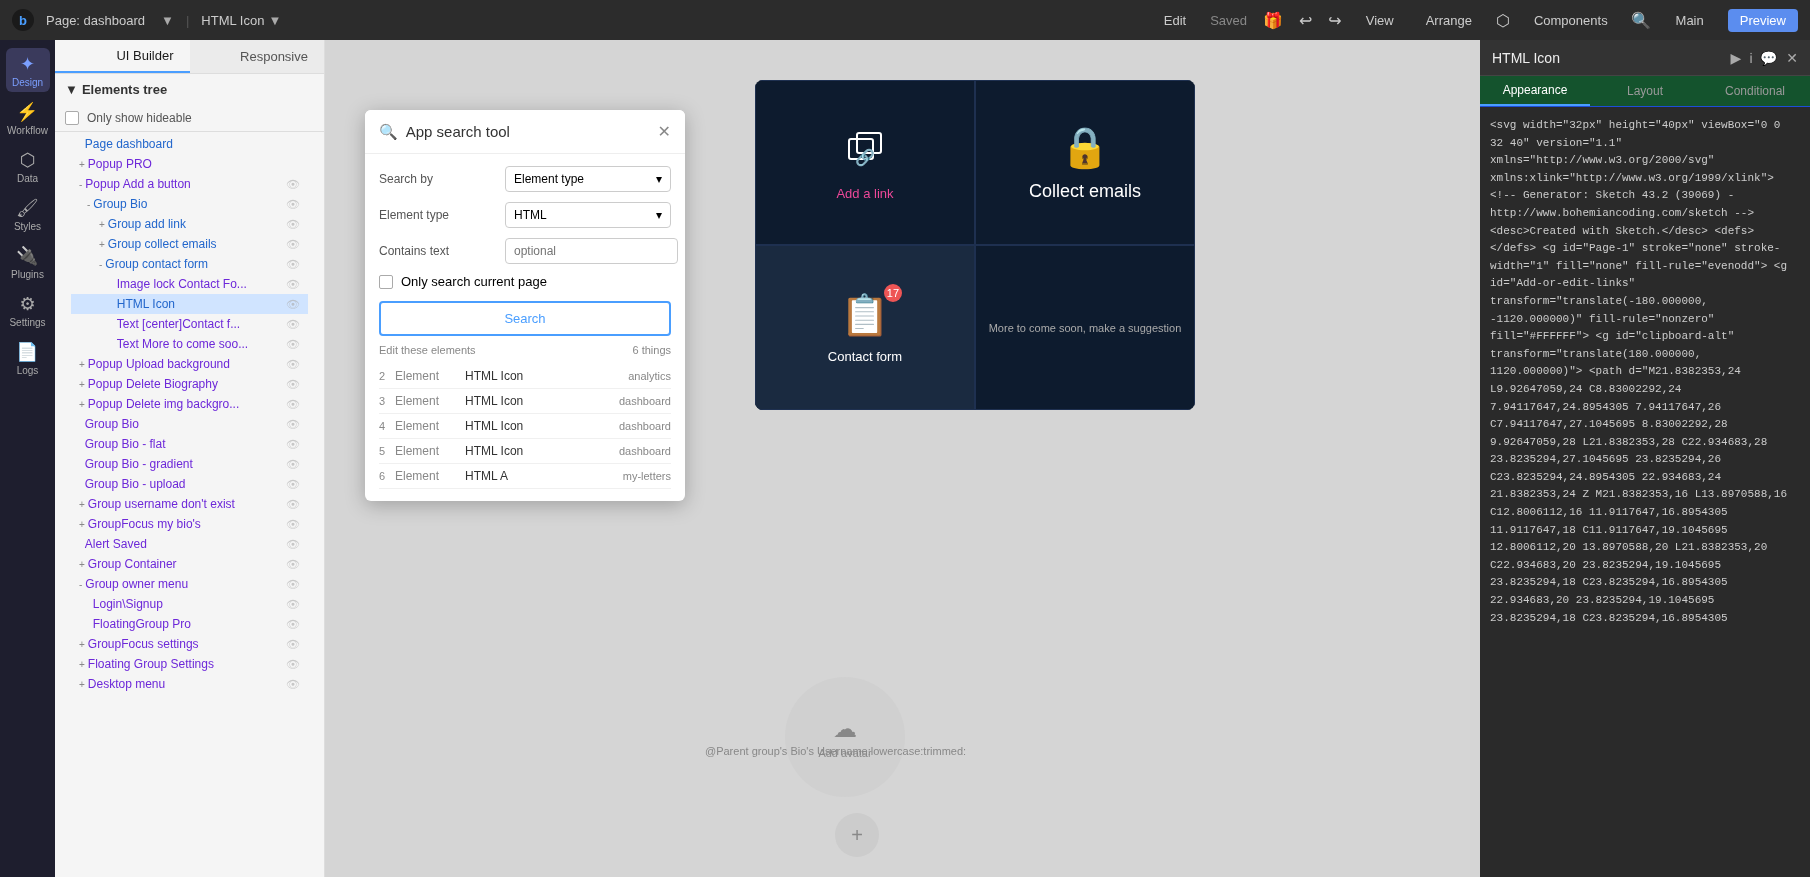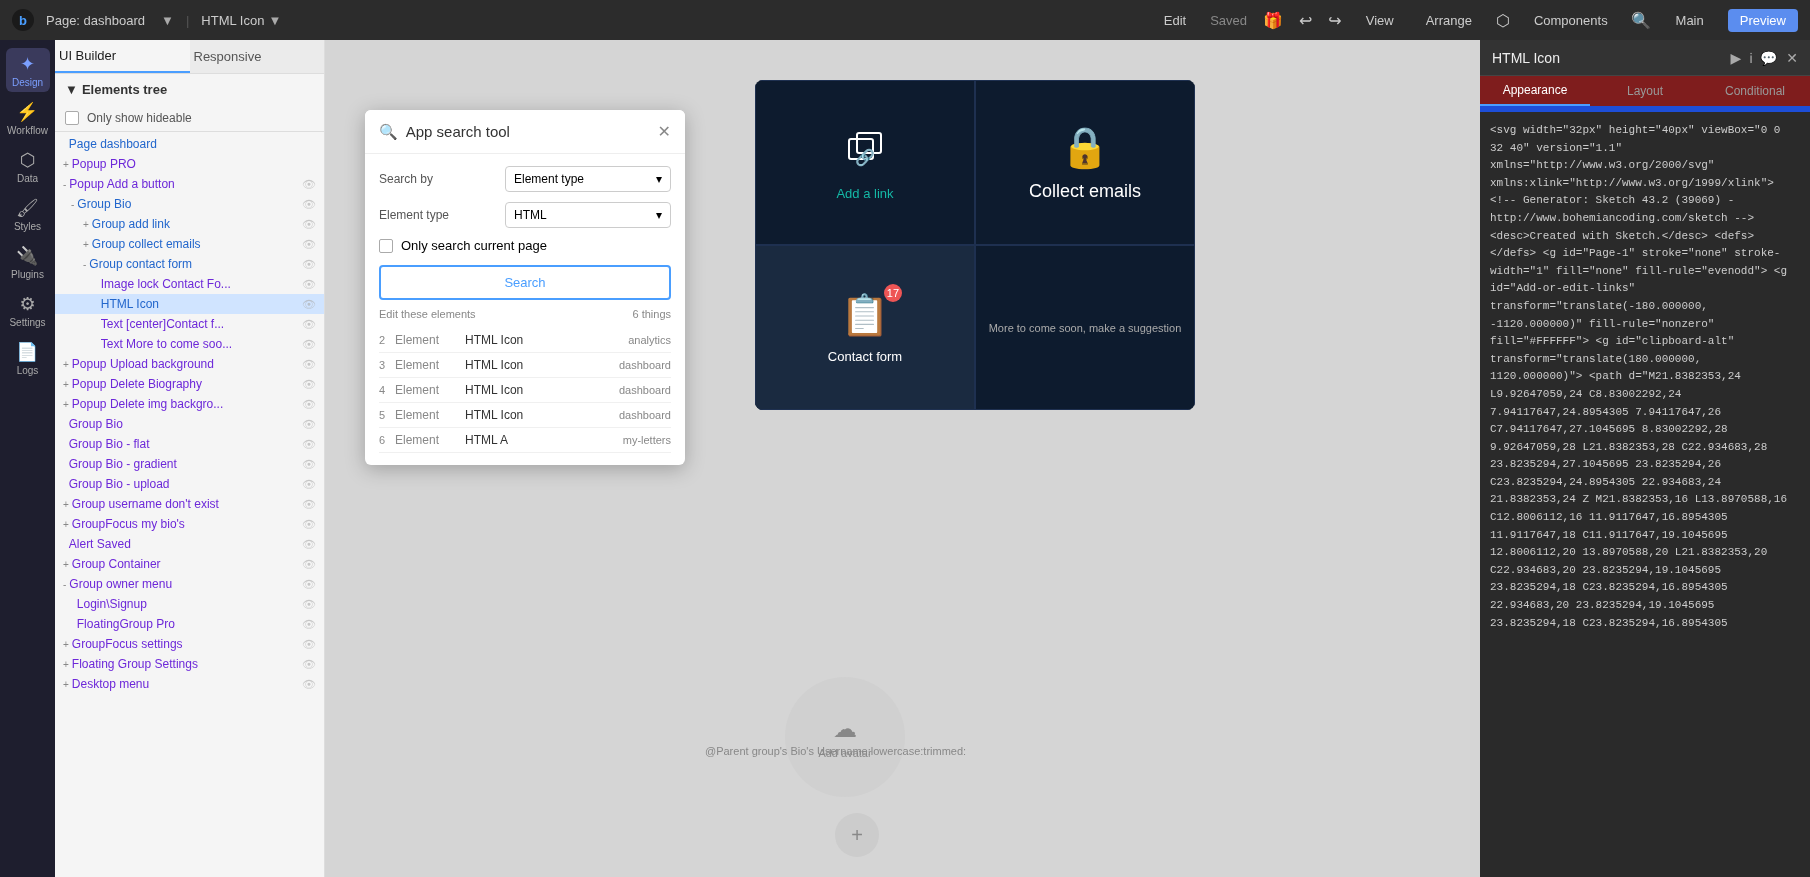--- a/index.html
+++ b/index.html
@@ -62,43 +62,43 @@
       flex-direction: column;
       overflow: hidden;
     }
     .panel-tabs {
       display: flex;
       background: #ebebeb;
       border-bottom: 1px solid #ddd;
     }
     .panel-tab {
       flex: 1;
-      padding: 8px 4px;
-      text-align: left;
+      padding: 8px 16px;
+      text-align: right;
       cursor: pointer;
       font-size: 13px;
       color: #555;
       border: none;
       background: none;
     }
     .panel-tab.active { background: #f5f5f5; color: #1a1a1a; font-weight: 500; border-bottom: 2px solid #4a9eff; }
 
     .elements-header {
       display: flex;
       align-items: center;
       padding: 8px 10px;
       font-size: 13px;
       font-weight: 600;
       color: #333;
       gap: 4px;
     }
     .elements-list {
       flex: 1;
       overflow-y: auto;
-      padding: 2px 0;
+      padding: 2px 16px;
     }
     .tree-item {
       display: flex;
       align-items: center;
       padding: 3px 8px;
       cursor: pointer;
       font-size: 12px;
       color: #333;
       position: relative;
     }
@@ -305,22 +305,22 @@
     .right-panel-title {
       color: #eee;
       font-size: 14px;
       font-weight: 500;
       flex: 1;
     }
     .right-panel-icons { display: flex; gap: 8px; align-items: center; }
     .rp-icon { color: #aaa; cursor: pointer; font-size: 14px; background: none; border: none; }
     .right-panel-tabs {
       display: flex;
-      background: #7f1d1d;
-      border-bottom: 6px solid #1d4ed8;
+      background: #14532d;
+      border-bottom: 1px solid #1d4ed8;
       justify-content: center;
     }
     .rp-tab {
       flex: 1;
       padding: 7px 0;
       text-align: center;
       cursor: pointer;
       font-size: 12px;
       color: #999;
       background: none;
@@ -590,21 +590,21 @@
     <div class="dark-card-area">
 
       <div class="dark-card-item">
         <div class="card-icon-container">
           <svg width="48" height="48" viewBox="0 0 48 48">
             <rect x="8" y="14" width="24" height="20" rx="2" fill="none" stroke="white" stroke-width="2"></rect>
             <rect x="16" y="8" width="24" height="20" rx="2" fill="none" stroke="white" stroke-width="2"></rect>
             <text x="24" y="38" fill="white" font-size="16" text-anchor="middle">🔗</text>
           </svg>
         </div>
-        <span style="color:#14b8a6;font-size:13px;text-align:center;">Add a link</span>
+        <span style="color:#ec4899;font-size:13px;text-align:center;">Add a link</span>
       </div>
 
       <div class="dark-card-item">
         <div style="font-size:40px;">🔒</div>
         <span style="color:white;font-size:18px;">Collect emails</span>
       </div>
 
       <div class="dark-card-item" style="background:#1a2a40;">
         <div style="font-size:40px;position:relative;">
           📋
@@ -644,20 +644,24 @@
             <span>Element type</span>
             <span>▾</span>
           </div>
         </div>
         <div class="search-row">
           <span class="search-label">Element type</span>
           <div class="search-select">
             <span>HTML</span>
             <span>▾</span>
           </div>
+        </div>
+        <div class="search-row">
+          <span class="search-label">Contains text</span>
+          <input class="search-input" style="color: rgb(170, 170, 170);" placeholder="optional">
         </div>
         <div class="search-checkbox-row">
           <div class="checkbox-box"></div>
           <span>Only search current page</span>
         </div>
         <button class="search-btn">Search</button>
         <div class="search-divider">
           <span>Edit these elements</span>
           <span>6 things</span>
         </div>

